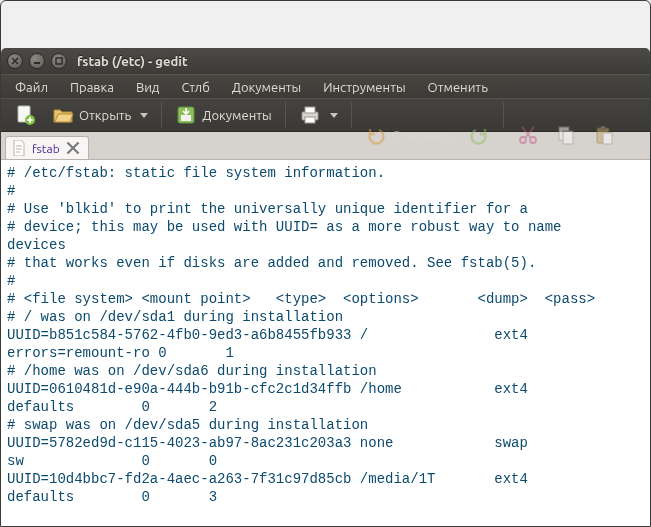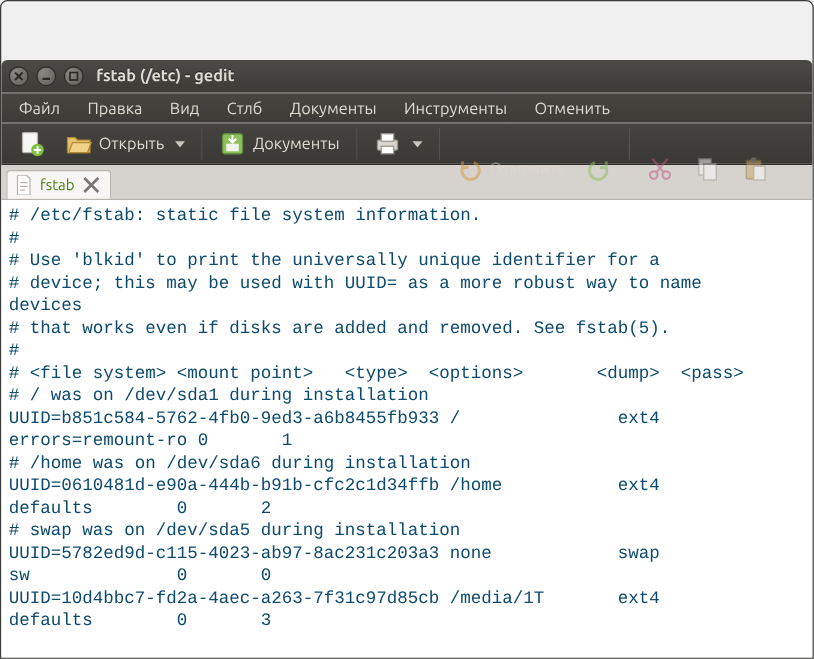--- a/index.html
+++ b/index.html
@@ -72,21 +72,21 @@
     padding: 4px 4px 0 4px;
     border-bottom: 1px solid #b8b4ad;
   }
   .tab {
     display: flex; align-items: center; gap:6px;
     background: #f7f6f5;
     border: 1px solid #b8b4ad;
     border-bottom: none;
     padding: 3px 8px 3px 6px;
     border-radius: 3px 3px 0 0;
-    font-size: 12px; color:#4d7c0f;
+    font-size: 12px; color:#4c1d95;
   }
   .tab .file-ico { width:14px;height:16px; }
   .tab .close { width:14px;height:14px; display:flex;align-items:center;justify-content:center; color:#777;}
   
   .editor {
     background:#fff;
     height: 388px;
     font-family: "Liberation Mono","DejaVu Sans Mono",monospace;
     font-size: 14px;
     line-height: 18px;

